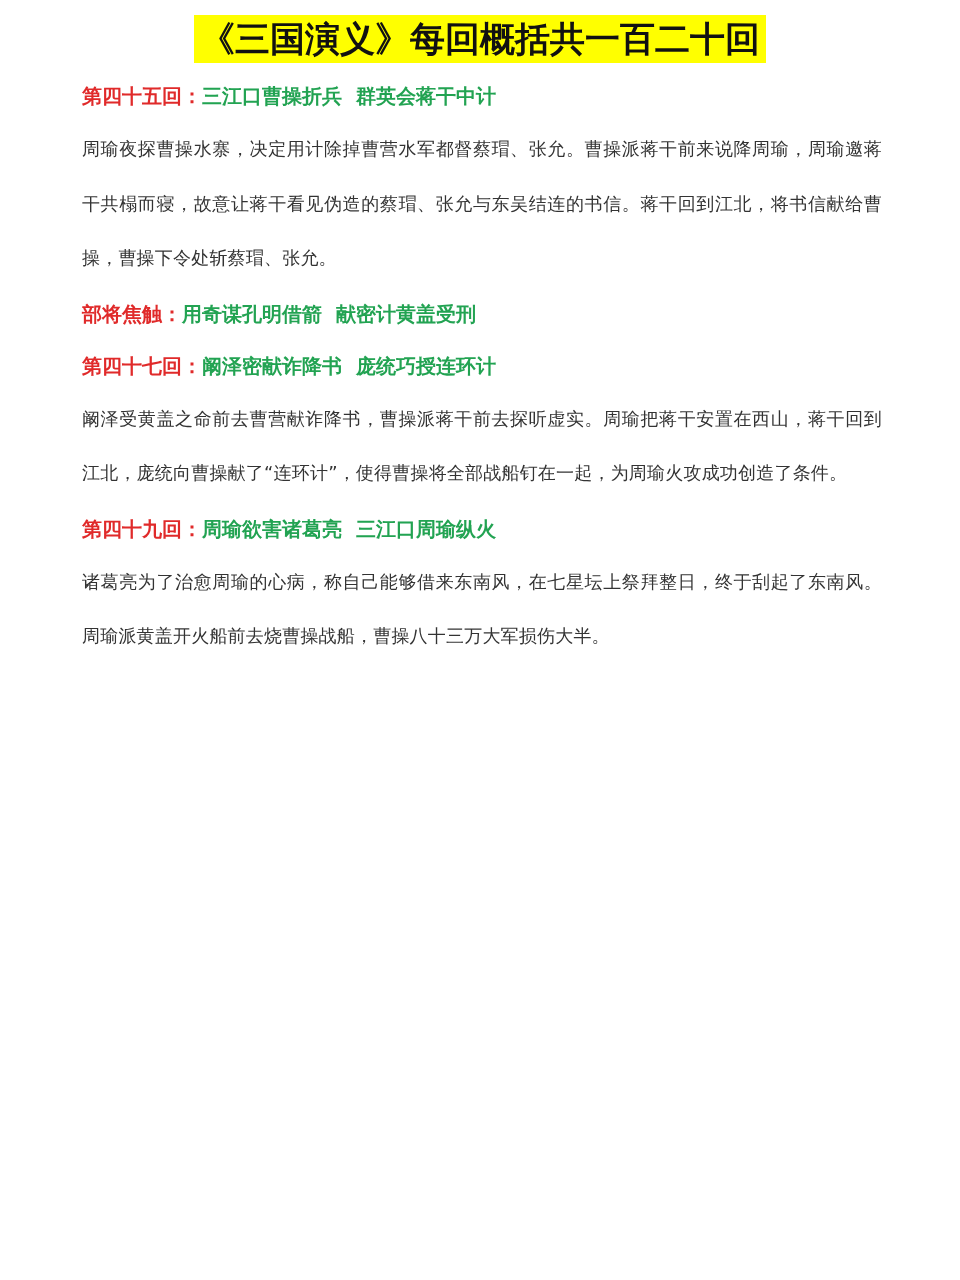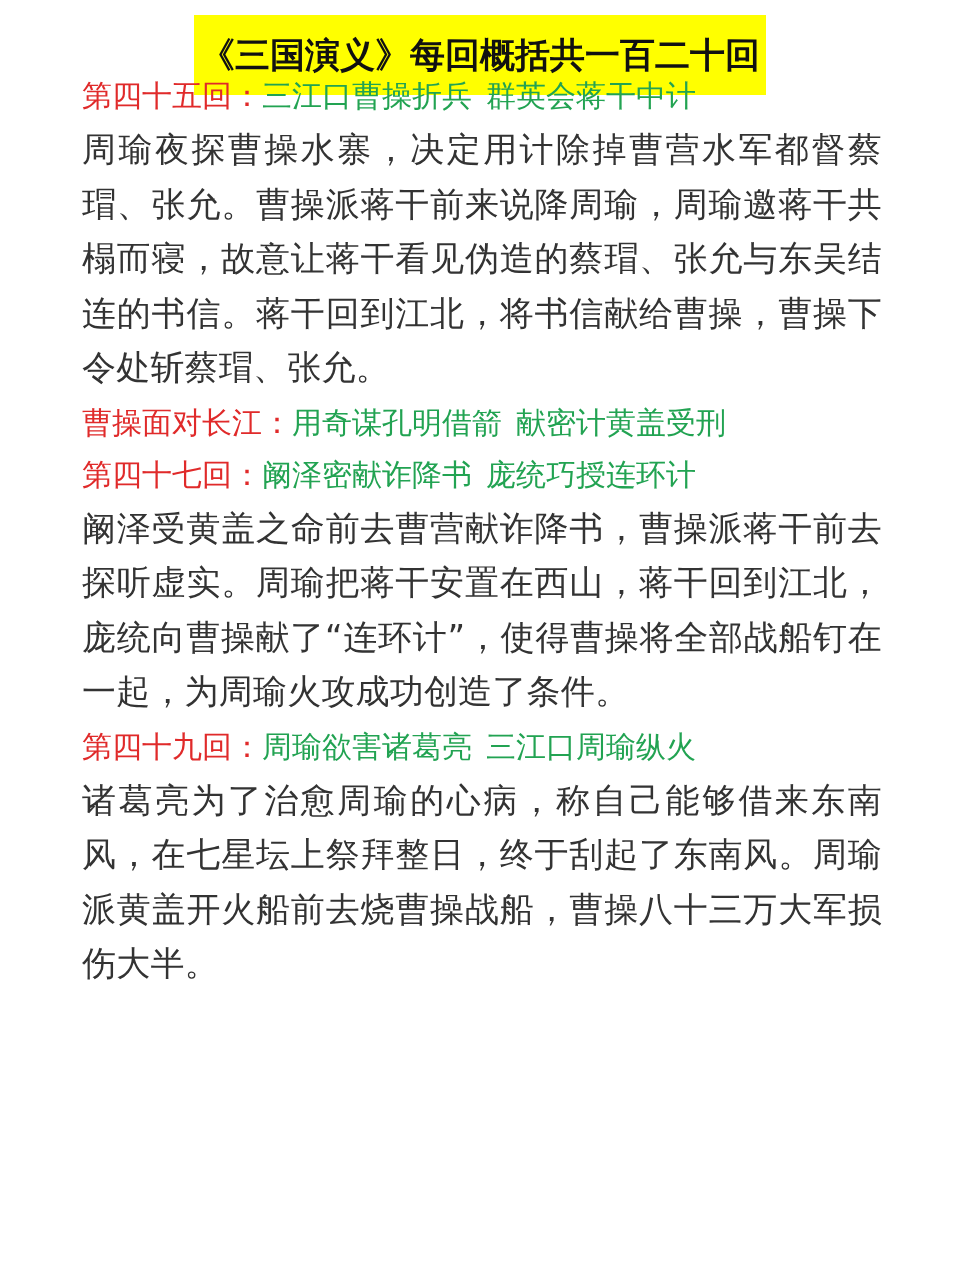--- a/index.html
+++ b/index.html
@@ -1,48 +1,48 @@
 <!DOCTYPE html>
 <html><head>
 <meta charset="utf-8">
 <style>
   html, body { margin: 0; padding: 0; background: #ffffff; }
   body { width: 960px; height: 1280px; overflow: hidden; position: relative;
          font-family: "DejaVu Sans", "Liberation Sans", sans-serif; }
   .title-wrap { position: absolute; top: 15px; left: 0; width: 960px; text-align: center; }
   .title { display: inline-block; background: #ffff00; color: #111111; font-weight: bold;
-           font-size: 35px; line-height: 48px; padding: 16px 6px; letter-spacing: 0px; }
+           font-size: 35px; line-height: 48px; padding: 0 6px; letter-spacing: 0px; }
   .content { position: absolute; top: 70px; left: 82px; width: 800px; }
   .chapter { margin: 0; }
-  .chapter-heading { font-size: 30px; font-weight: normal; height: 52px; line-height: 52px; white-space: nowrap; }
+  .chapter-heading { font-size: 20px; font-weight: bold; height: 52px; line-height: 52px; white-space: nowrap; }
   .ch-num { color: #e02a2a; }
   .ch-name { color: #22a352; }
   .ch-gap { display: inline-block; width: 14px; }
-  .chapter-body { font-size: 34px; line-height: 54.5px; color: #333333; margin: 0 0 2px 0;
+  .chapter-body { font-size: 18px; line-height: 54.5px; color: #333333; margin: 0 0 2px 0;
                   text-align: justify; letter-spacing: 0.2px; }
 </style>
 </head>
 <body>
 
 <div class="title-wrap">
   <span class="title">《三国演义》每回概括共一百二十回</span>
 </div>
 
 <div class="content">
 
   <div class="chapter">
     <div class="chapter-heading">
       <span class="ch-num">第四十五回：</span><span class="ch-name">三江口曹操折兵</span><span class="ch-gap"></span><span class="ch-name">群英会蒋干中计</span>
     </div>
     <p class="chapter-body">周瑜夜探曹操水寨，决定用计除掉曹营水军都督蔡瑁、张允。曹操派蒋干前来说降周瑜，周瑜邀蒋干共榻而寝，故意让蒋干看见伪造的蔡瑁、张允与东吴结连的书信。蒋干回到江北，将书信献给曹操，曹操下令处斩蔡瑁、张允。</p>
   </div>
 
   <div class="chapter">
     <div class="chapter-heading">
-      <span class="ch-num">曹操面对长江：</span><span class="ch-name">用奇谋孔明借箭</span><span class="ch-gap"></span><span class="ch-name">献密计黄盖受刑</span>
+      <span class="ch-num">部将焦触：</span><span class="ch-name">用奇谋孔明借箭</span><span class="ch-gap"></span><span class="ch-name">献密计黄盖受刑</span>
     </div>
   </div>
 
   <div class="chapter">
     <div class="chapter-heading">
       <span class="ch-num">第四十七回：</span><span class="ch-name">阚泽密献诈降书</span><span class="ch-gap"></span><span class="ch-name">庞统巧授连环计</span>
     </div>
     <p class="chapter-body">阚泽受黄盖之命前去曹营献诈降书，曹操派蒋干前去探听虚实。周瑜把蒋干安置在西山，蒋干回到江北，庞统向曹操献了“连环计”，使得曹操将全部战船钉在一起，为周瑜火攻成功创造了条件。</p>
   </div>
 

